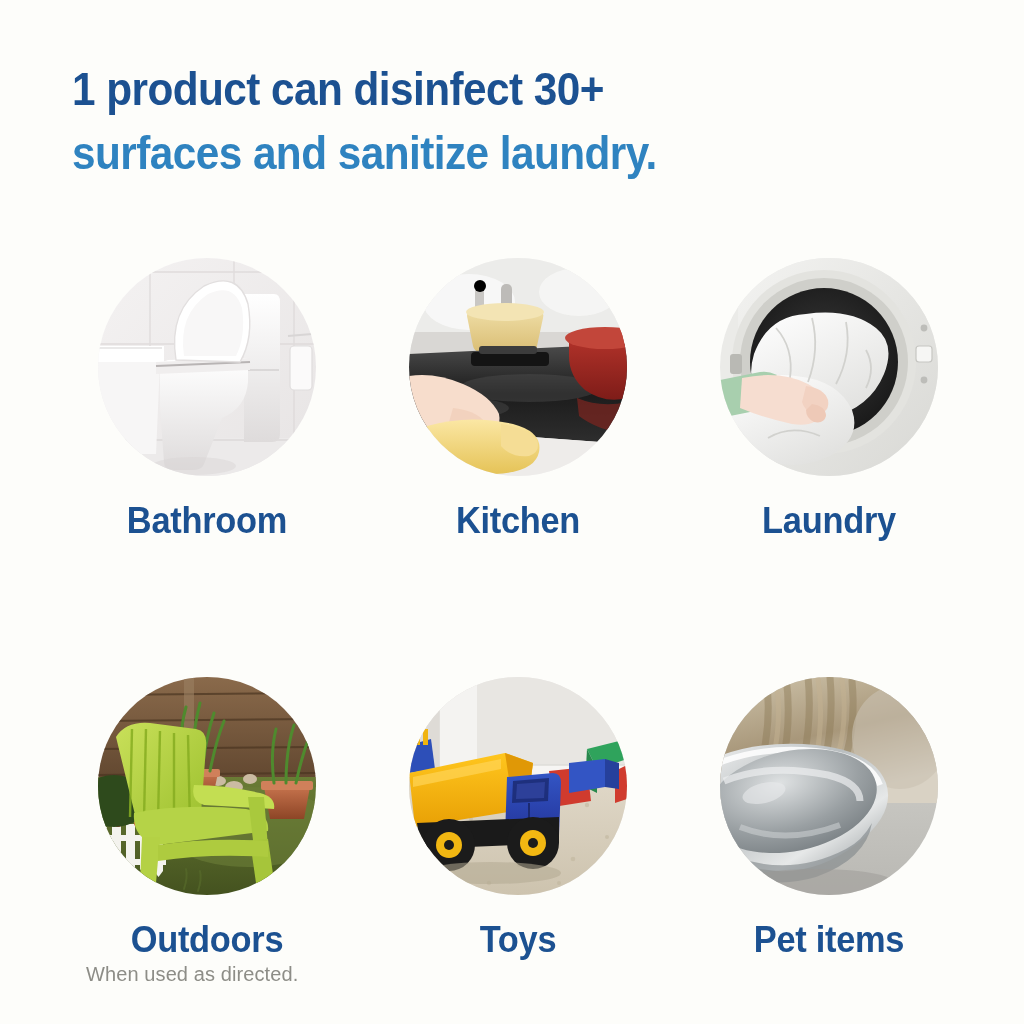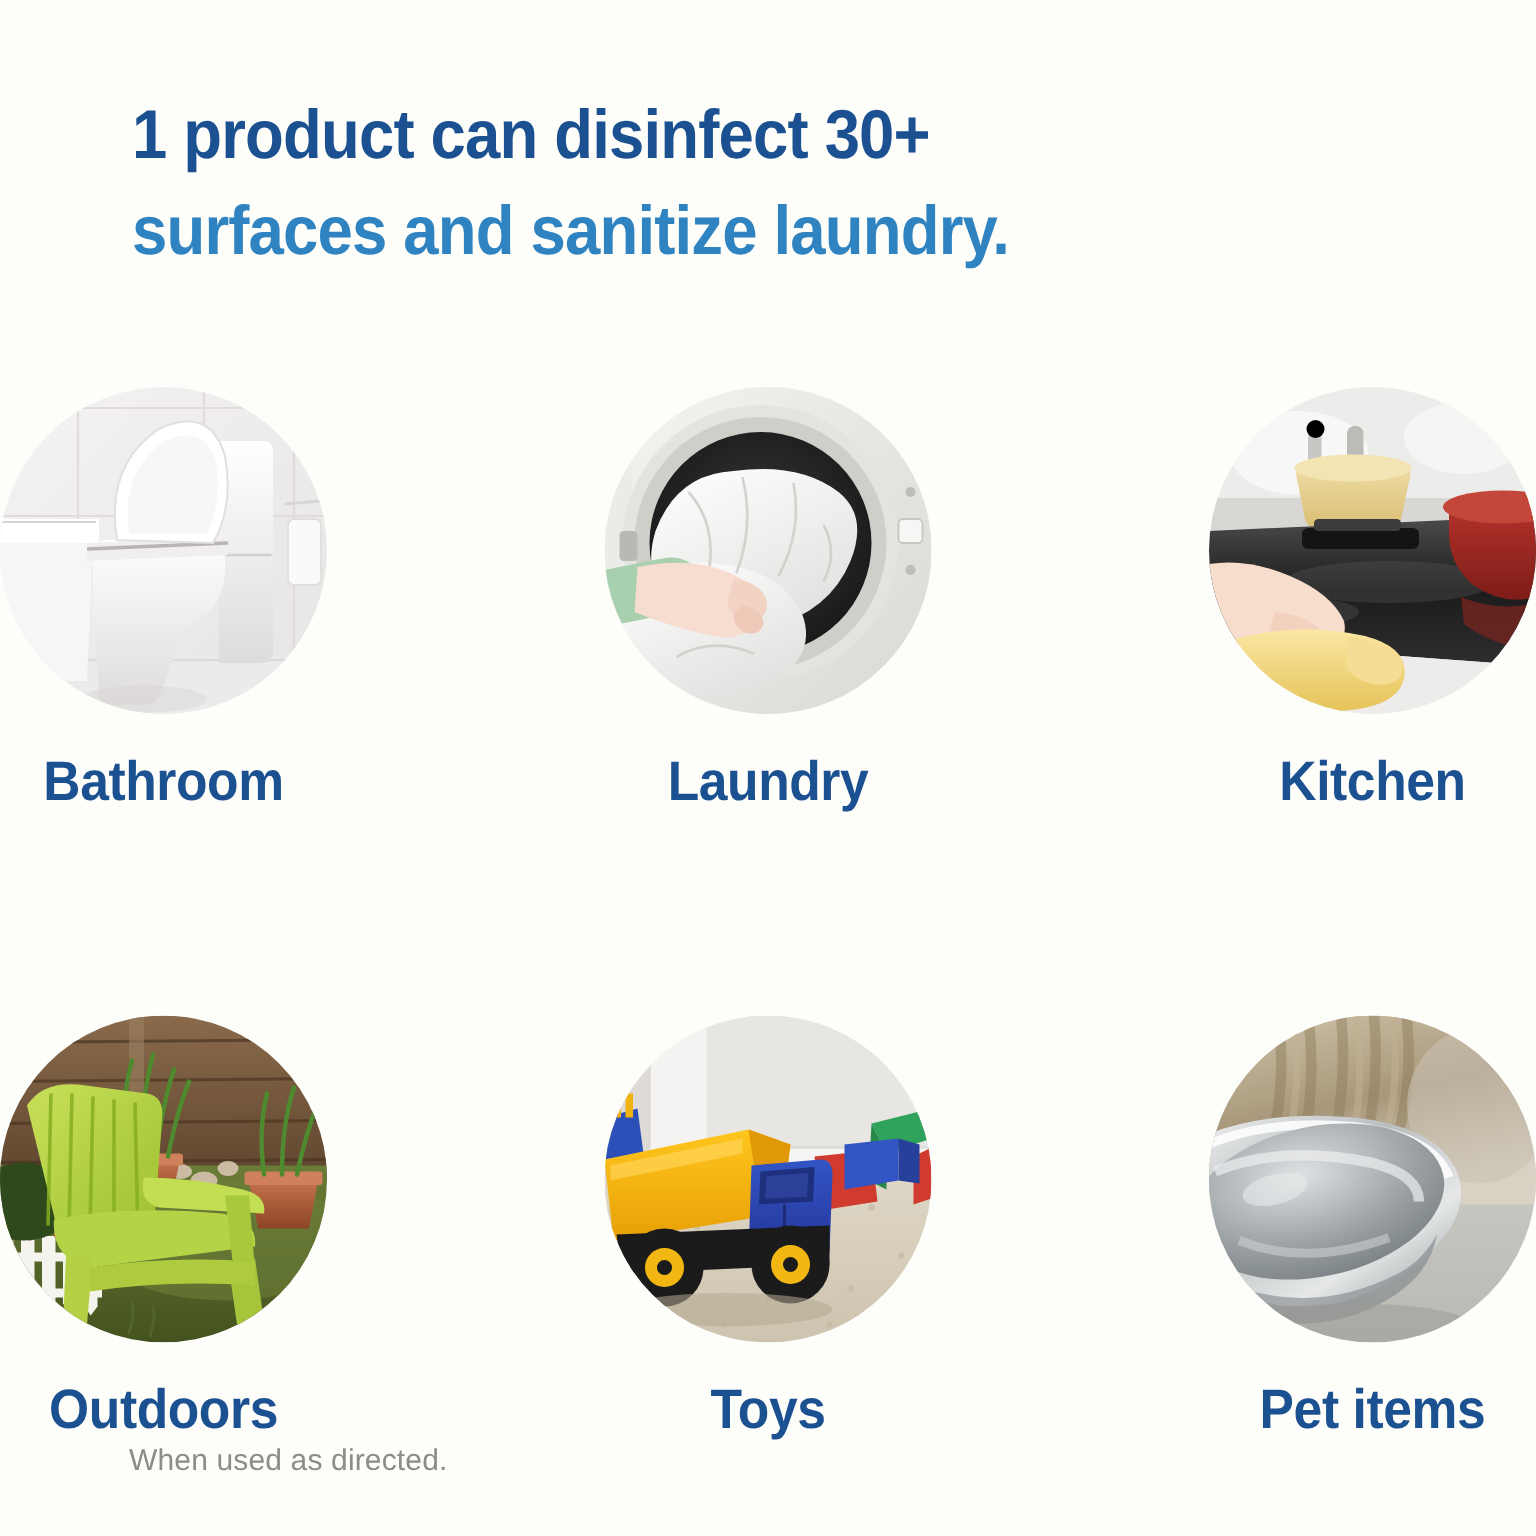--- a/index.html
+++ b/index.html
@@ -12,21 +12,21 @@
 
   body {
     background: #fdfdfa;
     font-family: "Liberation Sans", sans-serif;
     position: relative;
   }
 
   
   #headline {
     position: absolute;
-    left: 88px;
+    left: 72px;
     top: 66px;
     width: 900px;
   }
   .headline-line {
     font-weight: bold;
     font-size: 46px;
     line-height: 1.0;
     letter-spacing: -0.6px;
     transform: scaleX(0.92);
     transform-origin: left center;
@@ -37,22 +37,23 @@
 
   
   #tiles {
     position: absolute;
     left: 0;
     top: 258px;
     width: 1024px;
   }
   .tile-row {
     display: flex;
-    justify-content: space-between;
+    justify-content: center;
     gap: 93px;
+    margin-left: 12px;
   }
   .tile-row + .tile-row { margin-top: 135px; }
 
   .tile { width: 218px; }
 
   .tile-photo {
     width: 218px;
     height: 218px;
     border-radius: 50%;
     overflow: hidden;
@@ -141,20 +142,84 @@
           <ellipse cx="96" cy="208" rx="42" ry="9" fill="#d9d6d6" opacity="0.5"></ellipse>
         </svg>
       </div>
       <div class="tile-label">Bathroom</div>
     </div>
 
     <div class="tile">
       <div class="tile-photo">
         <svg viewBox="0 0 218 218" xmlns="http://www.w3.org/2000/svg">
           <defs>
+            <linearGradient id="hob" x1="0" y1="0" x2="0" y2="1">
+              <stop offset="0" stop-color="#4c4c4c"></stop>
+              <stop offset="0.5" stop-color="#1c1c1c"></stop>
+              <stop offset="1" stop-color="#2e2e2e"></stop>
+            </linearGradient>
+            <linearGradient id="potY" x1="0" y1="0" x2="0" y2="1">
+              <stop offset="0" stop-color="#f0dfa8"></stop>
+              <stop offset="1" stop-color="#d9bc72"></stop>
+            </linearGradient>
+            <linearGradient id="bowlR" x1="0" y1="0" x2="0" y2="1">
+              <stop offset="0" stop-color="#b8352c"></stop>
+              <stop offset="1" stop-color="#7e1c18"></stop>
+            </linearGradient>
+            <linearGradient id="sponge" x1="0" y1="0" x2="0" y2="1">
+              <stop offset="0" stop-color="#fbe7a4"></stop>
+              <stop offset="1" stop-color="#e5c357"></stop>
+            </linearGradient>
+          </defs>
+
+          <rect width="218" height="218" fill="#f3f2ef"></rect>
+          <rect x="0" y="0" width="218" height="74" fill="#ececea"></rect>
+          <rect x="0" y="74" width="218" height="22" fill="#d9d7d4"></rect>
+
+          <ellipse cx="60" cy="44" rx="46" ry="28" fill="#fafafa" opacity="0.8"></ellipse>
+          <ellipse cx="170" cy="34" rx="40" ry="24" fill="#f7f7f6" opacity="0.8"></ellipse>
+
+          <rect x="66" y="30" width="9" height="26" rx="4" fill="#c9c7c4"></rect>
+          <rect x="92" y="26" width="11" height="30" rx="5" fill="#bdbbb8"></rect>
+          <circle cx="71" cy="28" r="6" fill="#cecccа"></circle>
+
+          <path d="M58 58 Q58 50 74 50 L124 50 Q136 50 134 60 L128 88 Q126 96 110 96 L80 96 Q66 96 64 88 Z" fill="url(#potY)"></path>
+          <ellipse cx="96" cy="54" rx="39" ry="9" fill="#f3e4b4"></ellipse>
+
+          <path d="M0 96 L218 86 L218 186 L0 170 Z" fill="url(#hob)"></path>
+
+          <rect x="62" y="94" width="78" height="14" rx="4" fill="#141414"></rect>
+          <rect x="70" y="88" width="58" height="8" rx="3" fill="#3c3c3c"></rect>
+
+          <ellipse cx="120" cy="130" rx="70" ry="14" fill="#5a5a5a" opacity="0.35"></ellipse>
+          <ellipse cx="56" cy="150" rx="44" ry="10" fill="#6b6b6b" opacity="0.25"></ellipse>
+
+          <path d="M160 84 Q160 76 184 74 L218 72 L218 140 Q196 146 176 132 Q160 118 160 98 Z" fill="url(#bowlR)"></path>
+          <ellipse cx="196" cy="80" rx="40" ry="11" fill="#c2463a"></ellipse>
+
+          <path d="M168 140 Q192 150 218 144 L218 176 Q188 172 170 158 Z" fill="#7a2520" opacity="0.75"></path>
+
+          <path d="M0 170 L218 186 L218 218 L0 218 Z" fill="#eeecea"></path>
+
+          <path d="M0 118 Q26 114 54 126 Q82 138 90 156 Q94 174 70 178 Q36 182 8 166 L0 160 Z" fill="#f7ddcc"></path>
+          <g fill="#f2d2be">
+            <path d="M44 150 Q66 152 76 164 Q80 174 66 176 Q48 176 40 164 Z"></path>
+          </g>
+
+          <path d="M18 168 Q60 156 104 166 Q134 174 130 194 Q126 214 86 216 Q44 218 22 204 Q6 192 18 168 Z" fill="url(#sponge)"></path>
+          <path d="M92 166 Q118 170 128 182 Q132 194 120 198 Q102 200 92 188 Z" fill="#f5dd95"></path>
+        </svg>
+      </div>
+      <div class="tile-label">Kitchen</div>
+    </div>
+
+    <div class="tile">
+      <div class="tile-photo">
+        <svg viewBox="0 0 218 218" xmlns="http://www.w3.org/2000/svg">
+          <defs>
             <linearGradient id="mach" x1="0" y1="0" x2="1" y2="1">
               <stop offset="0" stop-color="#f3f3f1"></stop>
               <stop offset="1" stop-color="#d8d8d4"></stop>
             </linearGradient>
             <radialGradient id="drum" cx="0.5" cy="0.45" r="0.6">
               <stop offset="0" stop-color="#3a3a3a"></stop>
               <stop offset="1" stop-color="#171717"></stop>
             </radialGradient>
             <linearGradient id="cloth" x1="0" y1="0" x2="0.6" y2="1">
               <stop offset="0" stop-color="#ffffff"></stop>
@@ -188,84 +253,20 @@
           <path d="M92 146 Q106 148 106 158 Q104 166 94 164 Q86 160 86 152 Z" fill="#eec9b7"></path>
 
           <rect x="196" y="88" width="16" height="16" rx="3" fill="#f6f6f4" stroke="#c6c6c2" stroke-width="1.2"></rect>
           <circle cx="204" cy="70" r="3.4" fill="#bdbdb9"></circle>
           <circle cx="204" cy="122" r="3.4" fill="#bdbdb9"></circle>
 
           <rect x="10" y="96" width="12" height="20" rx="3" fill="#b9b9b4"></rect>
         </svg>
       </div>
       <div class="tile-label">Laundry</div>
-    </div>
-
-    <div class="tile">
-      <div class="tile-photo">
-        <svg viewBox="0 0 218 218" xmlns="http://www.w3.org/2000/svg">
-          <defs>
-            <linearGradient id="hob" x1="0" y1="0" x2="0" y2="1">
-              <stop offset="0" stop-color="#4c4c4c"></stop>
-              <stop offset="0.5" stop-color="#1c1c1c"></stop>
-              <stop offset="1" stop-color="#2e2e2e"></stop>
-            </linearGradient>
-            <linearGradient id="potY" x1="0" y1="0" x2="0" y2="1">
-              <stop offset="0" stop-color="#f0dfa8"></stop>
-              <stop offset="1" stop-color="#d9bc72"></stop>
-            </linearGradient>
-            <linearGradient id="bowlR" x1="0" y1="0" x2="0" y2="1">
-              <stop offset="0" stop-color="#b8352c"></stop>
-              <stop offset="1" stop-color="#7e1c18"></stop>
-            </linearGradient>
-            <linearGradient id="sponge" x1="0" y1="0" x2="0" y2="1">
-              <stop offset="0" stop-color="#fbe7a4"></stop>
-              <stop offset="1" stop-color="#e5c357"></stop>
-            </linearGradient>
-          </defs>
-
-          <rect width="218" height="218" fill="#f3f2ef"></rect>
-          <rect x="0" y="0" width="218" height="74" fill="#ececea"></rect>
-          <rect x="0" y="74" width="218" height="22" fill="#d9d7d4"></rect>
-
-          <ellipse cx="60" cy="44" rx="46" ry="28" fill="#fafafa" opacity="0.8"></ellipse>
-          <ellipse cx="170" cy="34" rx="40" ry="24" fill="#f7f7f6" opacity="0.8"></ellipse>
-
-          <rect x="66" y="30" width="9" height="26" rx="4" fill="#c9c7c4"></rect>
-          <rect x="92" y="26" width="11" height="30" rx="5" fill="#bdbbb8"></rect>
-          <circle cx="71" cy="28" r="6" fill="#cecccа"></circle>
-
-          <path d="M58 58 Q58 50 74 50 L124 50 Q136 50 134 60 L128 88 Q126 96 110 96 L80 96 Q66 96 64 88 Z" fill="url(#potY)"></path>
-          <ellipse cx="96" cy="54" rx="39" ry="9" fill="#f3e4b4"></ellipse>
-
-          <path d="M0 96 L218 86 L218 186 L0 170 Z" fill="url(#hob)"></path>
-
-          <rect x="62" y="94" width="78" height="14" rx="4" fill="#141414"></rect>
-          <rect x="70" y="88" width="58" height="8" rx="3" fill="#3c3c3c"></rect>
-
-          <ellipse cx="120" cy="130" rx="70" ry="14" fill="#5a5a5a" opacity="0.35"></ellipse>
-          <ellipse cx="56" cy="150" rx="44" ry="10" fill="#6b6b6b" opacity="0.25"></ellipse>
-
-          <path d="M160 84 Q160 76 184 74 L218 72 L218 140 Q196 146 176 132 Q160 118 160 98 Z" fill="url(#bowlR)"></path>
-          <ellipse cx="196" cy="80" rx="40" ry="11" fill="#c2463a"></ellipse>
-
-          <path d="M168 140 Q192 150 218 144 L218 176 Q188 172 170 158 Z" fill="#7a2520" opacity="0.75"></path>
-
-          <path d="M0 170 L218 186 L218 218 L0 218 Z" fill="#eeecea"></path>
-
-          <path d="M0 118 Q26 114 54 126 Q82 138 90 156 Q94 174 70 178 Q36 182 8 166 L0 160 Z" fill="#f7ddcc"></path>
-          <g fill="#f2d2be">
-            <path d="M44 150 Q66 152 76 164 Q80 174 66 176 Q48 176 40 164 Z"></path>
-          </g>
-
-          <path d="M18 168 Q60 156 104 166 Q134 174 130 194 Q126 214 86 216 Q44 218 22 204 Q6 192 18 168 Z" fill="url(#sponge)"></path>
-          <path d="M92 166 Q118 170 128 182 Q132 194 120 198 Q102 200 92 188 Z" fill="#f5dd95"></path>
-        </svg>
-      </div>
-      <div class="tile-label">Kitchen</div>
     </div>
 
   </div>
 
   <div class="tile-row">
 
     <div class="tile">
       <div class="tile-photo">
         <svg viewBox="0 0 218 218" xmlns="http://www.w3.org/2000/svg">
           <defs>

